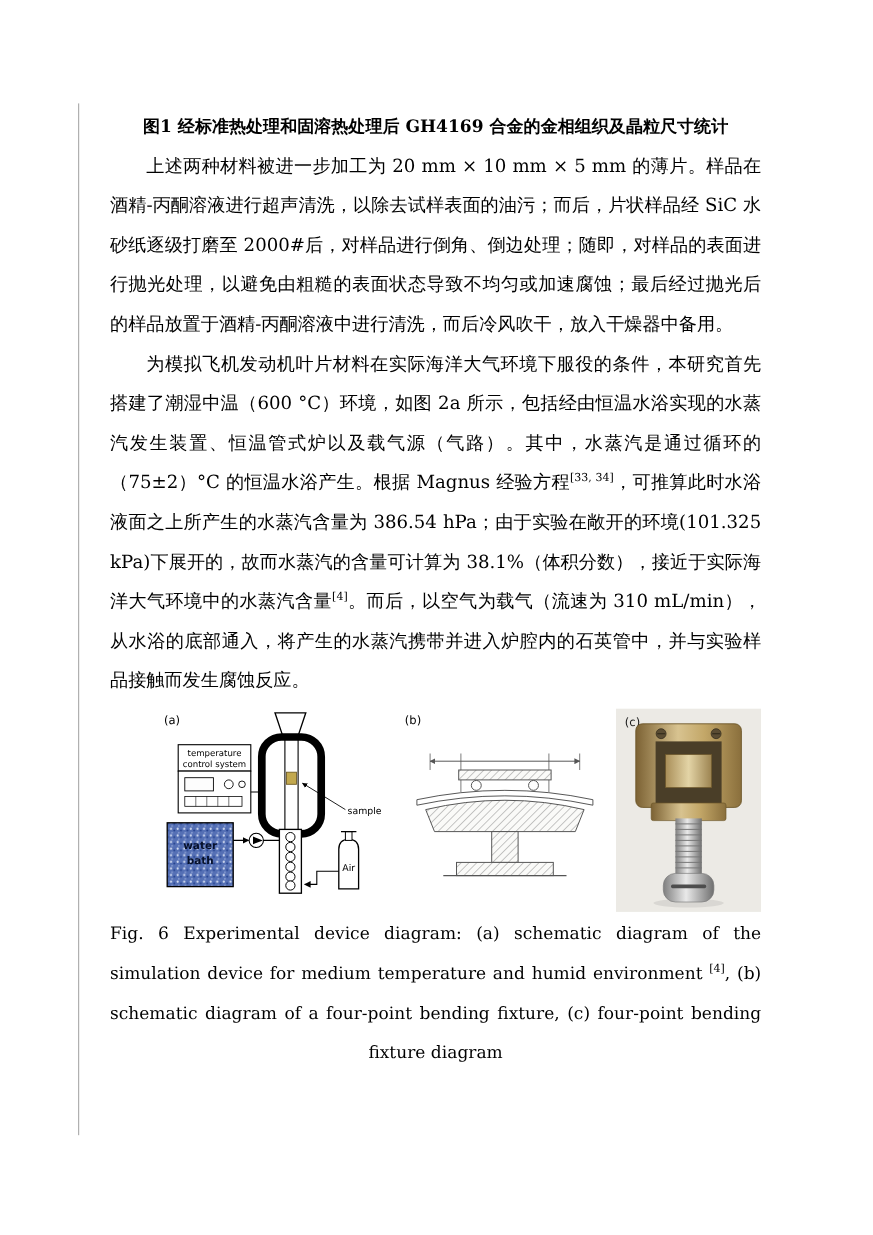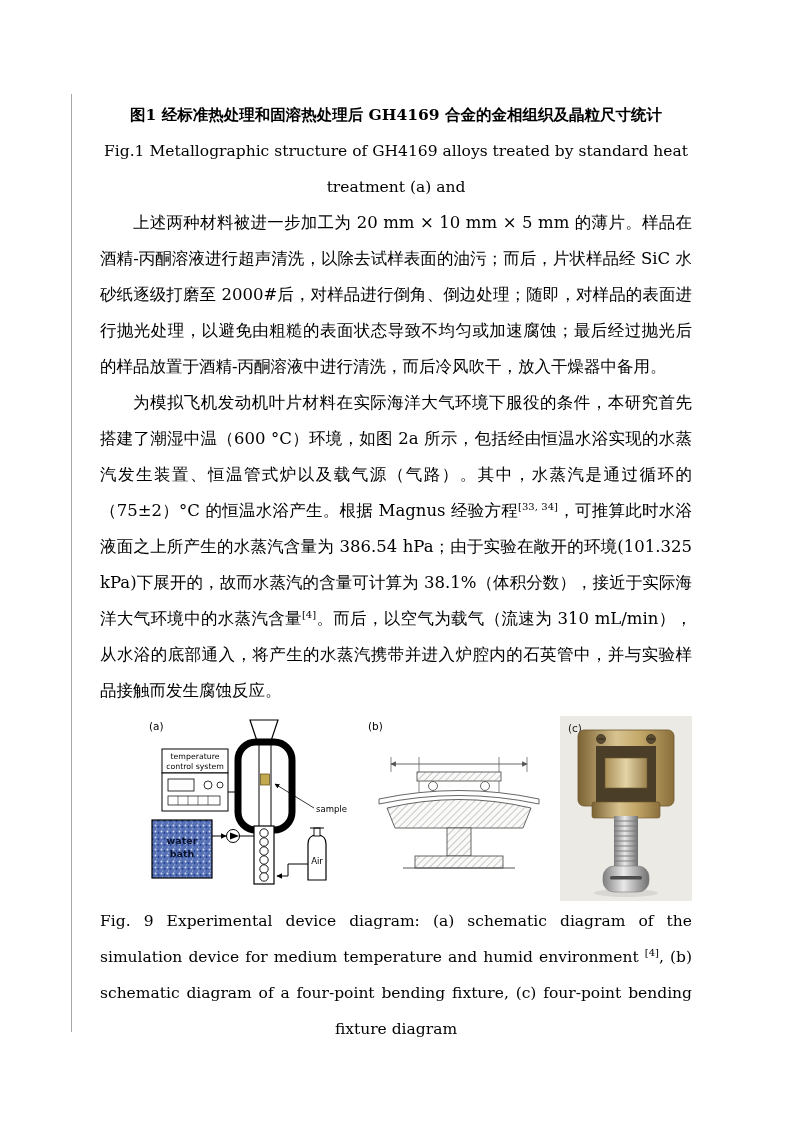--- a/index.html
+++ b/index.html
@@ -64,21 +64,20 @@
 </style>
 </head>
 <body>
 
 <div class="page">
   <div class="margin-line"></div>
 
   <div class="content">
 
     <p class="caption bold">图1 经标准热处理和固溶热处理后 GH4169 合金的金相组织及晶粒尺寸统计</p>
-    <p class="caption">Fig.1 Metallographic structure of GH4169 alloys treated by standard heat treatment (a) and</p>
 
     <p class="body-para"><span>上述两种材料被进一步加工为 20 mm × 10 mm × 5 mm 的薄片。样品在酒精-丙酮溶液进行超声清洗，以除去试样表面的油污；而后，片状样品经 SiC 水砂纸逐级打磨至 2000#后，对样品进行倒角、倒边处理；随即，对样品的表面进行抛光处理，以避免由粗糙的表面状态导致不均匀或加速腐蚀；最后经过抛光后的样品放置于酒精-丙酮溶液中进行清洗，而后冷风吹干，放入干燥器中备用。</span></p>
     <p class="body-para"><span>为模拟飞机发动机叶片材料在实际海洋大气环境下服役的条件，本研究首先搭建了潮湿中温（600 °C）环境，如图 2a 所示，包括经由恒温水浴实现的水蒸汽发生装置、恒温管式炉以及载气源（气路）。其中，水蒸汽是通过循环的（75±2）°C 的恒温水浴产生。根据 Magnus 经验方程</span><sup>[33, 34]</sup><span>，可推算此时水浴液面之上所产生的水蒸汽含量为 386.54 hPa；由于实验在敞开的环境(101.325 kPa)下展开的，故而水蒸汽的含量可计算为 38.1%（体积分数），接近于实际海洋大气环境中的水蒸汽含量</span><sup>[4]</sup><span>。而后，以空气为载气（流速为 310 mL/min），从水浴的底部通入，将产生的水蒸汽携带并进入炉腔内的石英管中，并与实验样品接触而发生腐蚀反应。</span></p>
 
     <div class="figure-row">
 
       <svg width="222" height="185" viewBox="0 0 222 185">
         <defs>
           <pattern id="bathA" width="6" height="6" patternUnits="userSpaceOnUse">
             <rect width="6" height="6" fill="#5570b5"></rect>
@@ -231,18 +230,18 @@
           <line x1="54" y1="135" x2="78" y2="135" stroke="#777" stroke-width="0.9"></line>
           <line x1="54" y1="140" x2="78" y2="140" stroke="#777" stroke-width="0.9"></line>
           <line x1="54" y1="145" x2="78" y2="145" stroke="#777" stroke-width="0.9"></line>
           <rect x="43" y="150" width="46" height="26" rx="11" fill="url(#steelC)" stroke="#7a7a7a" stroke-width="0.6"></rect>
           <rect x="50" y="160" width="32" height="3.5" rx="1.5" fill="#4d4d4d"></rect>
         </g>
       </svg>
 
     </div>
 
-    <p class="caption justified"><span>Fig. 9 Experimental device diagram: (a) schematic diagram of the simulation device for medium temperature and humid environment </span><sup>[4]</sup><span>, (b) schematic diagram of a four-point bending fixture, (c) four-point bending fixture diagram</span></p>
+    <p class="caption justified"><span>Fig. 6 Experimental device diagram: (a) schematic diagram of the simulation device for medium temperature and humid environment </span><sup>[4]</sup><span>, (b) schematic diagram of a four-point bending fixture, (c) four-point bending fixture diagram</span></p>
 
     <p class="body-para"></p>
 
   </div>
 </div>
 
 </body></html>

